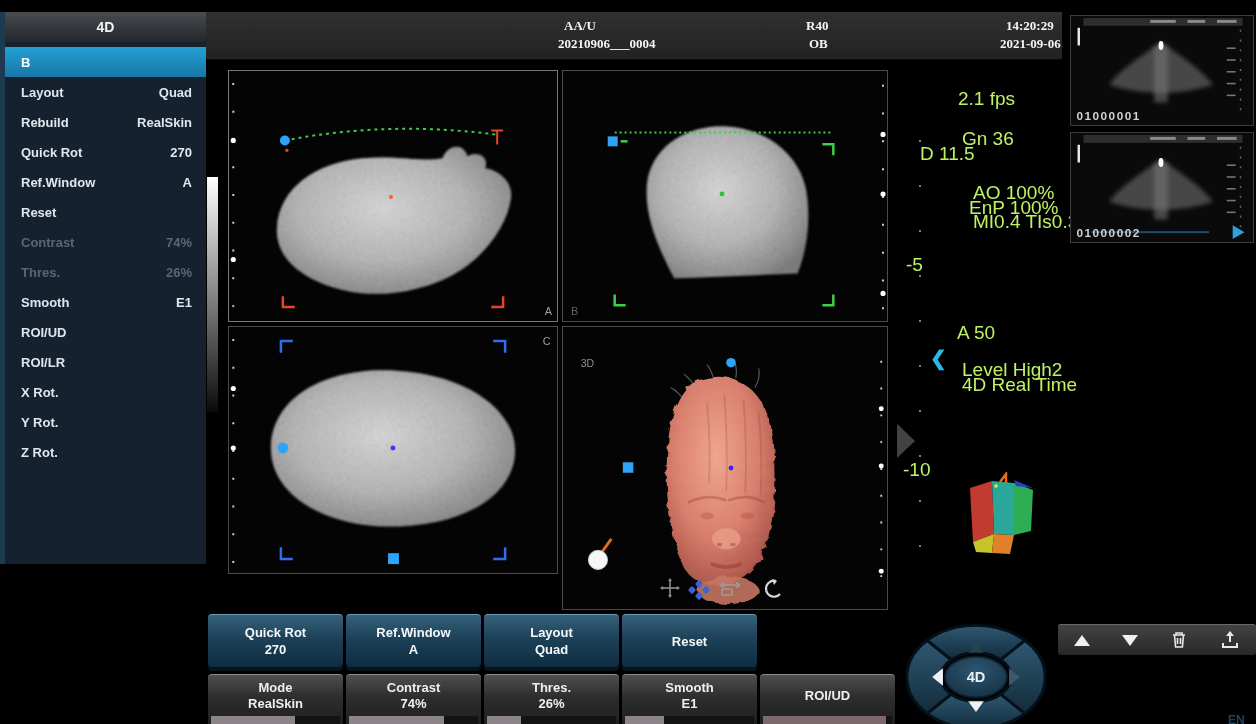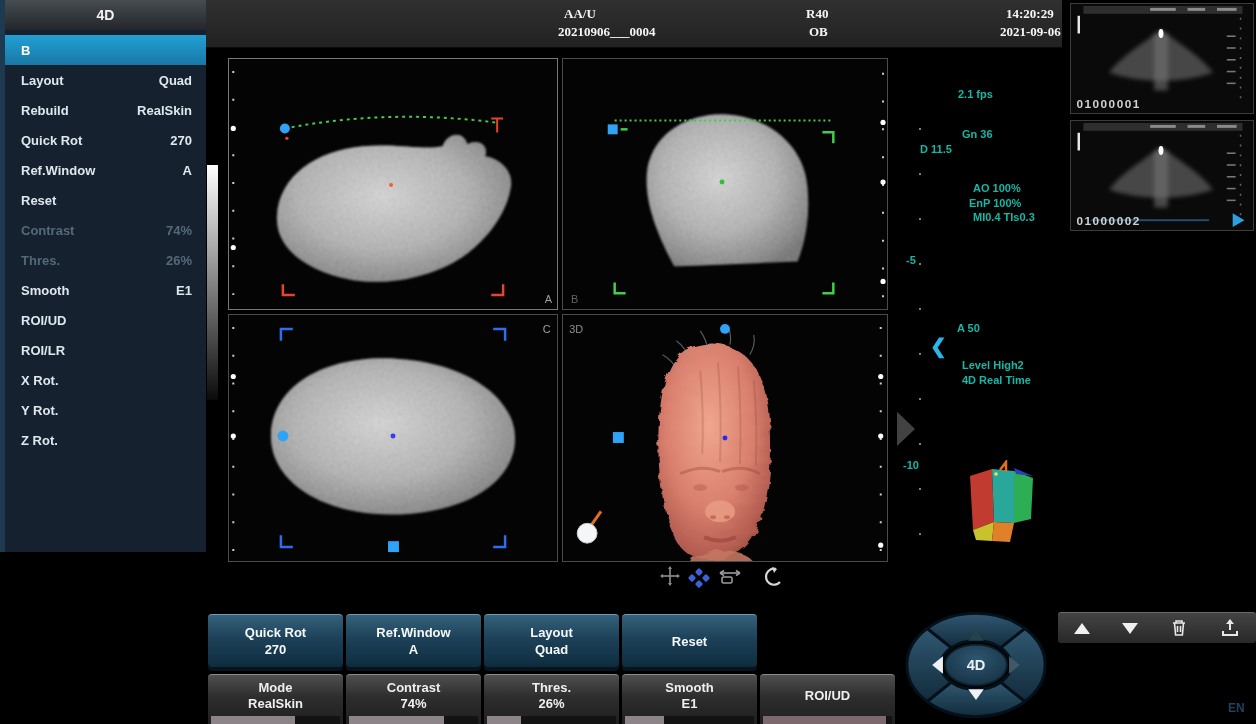--- a/index.html
+++ b/index.html
@@ -1,18 +1,18 @@
 <!DOCTYPE html>
 <html><head>
 <meta charset="utf-8">
 <style>
   html,body{margin:0;padding:0;background:#000;}
   body{width:1256px;height:724px;position:relative;overflow:hidden;
        font-family:"Liberation Sans",sans-serif;color:#fff;}
-  .abs{position:absolute;}
+  .abs{position:absolute;margin-top:12px;}
 
   
   #sidebar{left:0;top:0;width:206px;height:552px;background:#15212e;border-left:5px solid #1d3a50;box-sizing:border-box;}
   #sidebar-header{height:30px;margin-bottom:5px;background:linear-gradient(#474c51,#23272b);
     display:flex;align-items:center;justify-content:center;font-weight:bold;font-size:14px;color:#f2f2f2;}
   .side-row{height:30px;display:flex;align-items:center;justify-content:space-between;
     padding:0 14px 0 16px;font-size:13px;color:#dfe7ee;cursor:default;}
   .side-row .lbl{font-weight:bold;}
   .side-row .val{font-weight:bold;}
   .side-row.active{background:linear-gradient(#22a0d4,#1877a6);color:#fff;}
@@ -24,28 +24,28 @@
   #topbar span{position:absolute;white-space:nowrap;}
 
   
   #graybar{left:207px;top:165px;width:11px;height:235px;background:linear-gradient(#ffffff,#0a0a0a);}
 
   
   .quad{background:#040404;box-sizing:border-box;}
   #quadA{left:228px;top:58px;width:330px;height:252px;border:1px solid #787878;}
   #quadB{left:562px;top:58px;width:326px;height:252px;border:1px solid #4b4b4b;}
   #quadC{left:228px;top:314px;width:330px;height:248px;border:1px solid #4b4b4b;}
-  #quadD{left:562px;top:314px;width:326px;height:248px;border:1px solid #4b4b4b;}
+  #quadD{left:562px;top:314px;width:326px;height:284px;border:1px solid #4b4b4b;padding-left:12px;}
   .quad svg{display:block;width:100%;height:100%;}
 
   
   #viewtools{left:658px;top:564px;width:130px;height:24px;}
 
   
-  .param{position:absolute;font-size:11px;font-weight:bold;color:#14b8a6;white-space:nowrap;}
+  .param{position:absolute;font-size:19px;font-weight:normal;color:#bef264;white-space:nowrap;}
   #tickcol{left:919px;top:128px;width:2px;height:432px;
     background:repeating-linear-gradient(#9aa2a8 0 2px,transparent 2px 45px);opacity:.8;}
   #graywedge{left:897px;top:408px;width:18px;height:38px;background:#4d4d4d;opacity:.85;
     clip-path:polygon(0 10%,100% 55%,0 100%);}
   #cyanarrow{left:930px;top:334px;color:#29b6e8;font-size:20px;font-weight:bold;}
 
   
   .thumb{width:184px;height:111px;background:#0a0a0a;border:1px solid #3c3c3c;box-sizing:border-box;cursor:pointer;}
   #thumb1{left:1070px;top:3px;}
   #thumb2{left:1070px;top:120px;}

